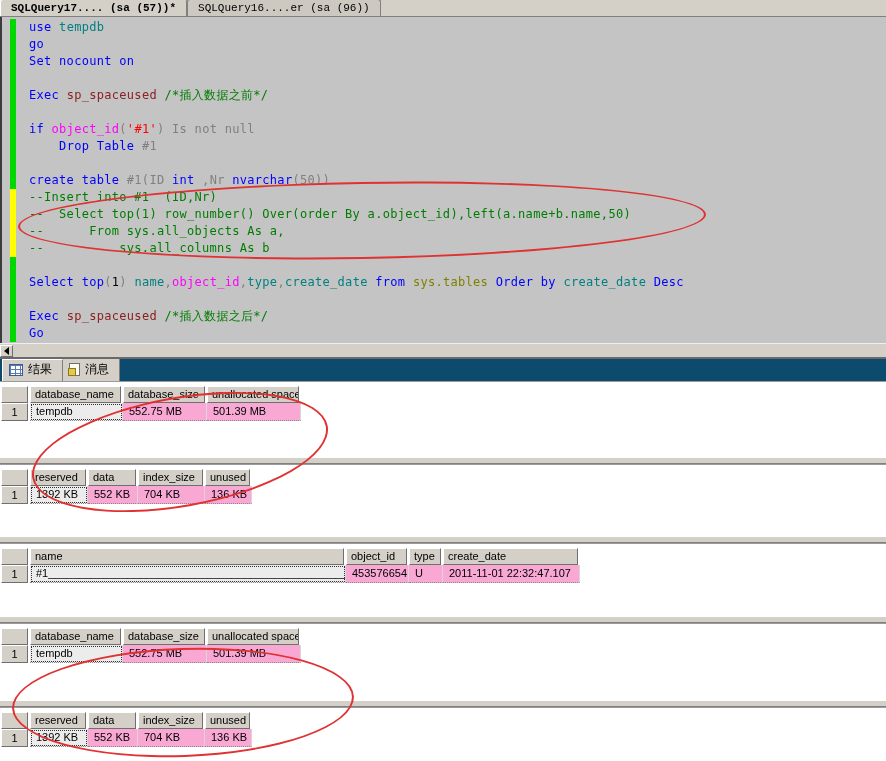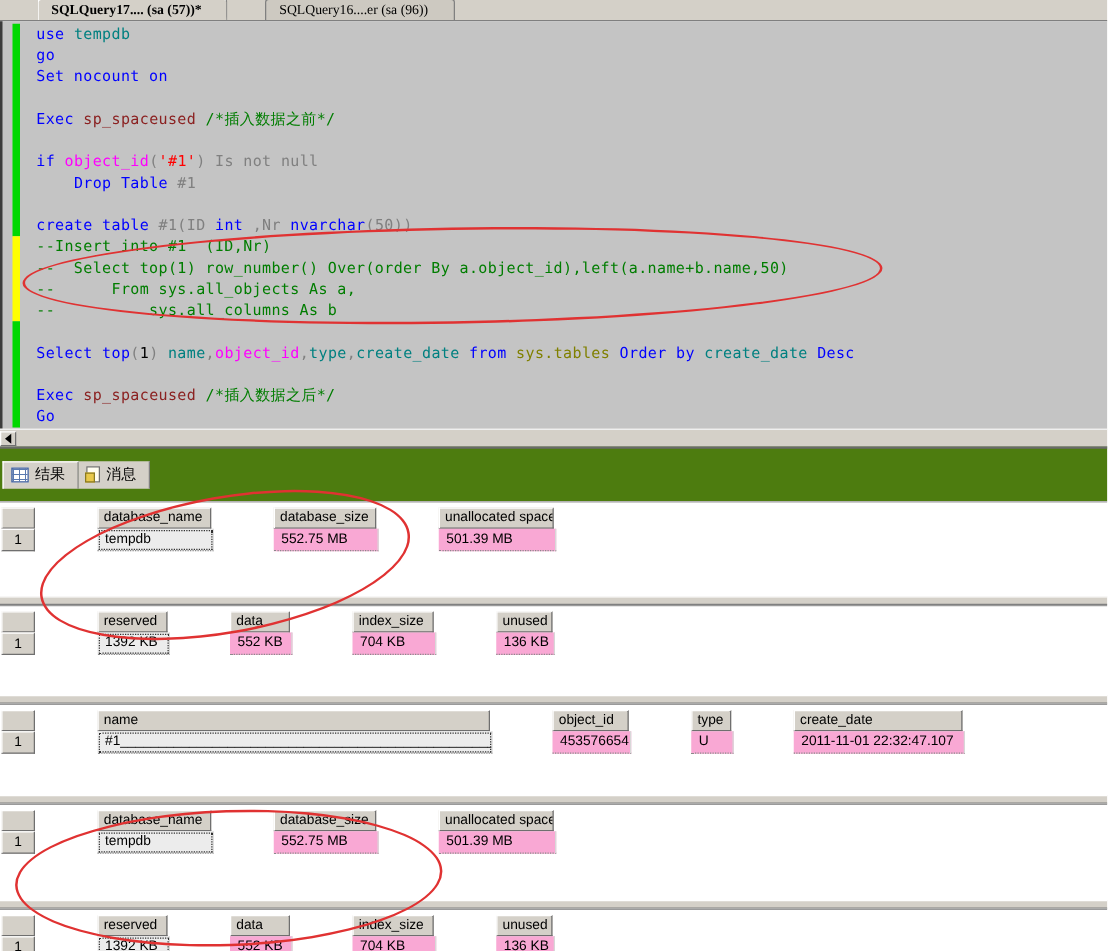--- a/index.html
+++ b/index.html
@@ -1,56 +1,56 @@
 <!DOCTYPE html>
 <html><head>
 <meta charset="utf-8">
 <style>
   * { margin:0; padding:0; box-sizing:border-box; }
   html,body { width:886px; height:761px; background:#fff; font-family:"Liberation Sans", sans-serif; }
   .screen { position:relative; width:886px; height:761px; overflow:hidden; background:#fff; }
 
   
   .etabbar { height:17px; background:#d4d0c8; border-bottom:1px solid #7f7f7f; display:flex; align-items:flex-end; }
-  .etab { height:17px; padding:2px 20px 1px 10px; font-size:11px; color:#000; background:#cdc9c1;
+  .etab { height:17px; padding:2px 10px 1px 10px; font-size:11px; color:#000; background:#cdc9c1;
           border:1px solid #808080; border-bottom:none; border-radius:3px 3px 0 0; white-space:nowrap;
-          font-family:Liberation Serif, serif;margin-left:30px; }
+          font-family:Liberation Mono, monospace; }
   .etab.active { background:#d4d0c8; font-weight:bold; border-left:1px solid #fff; border-top:1px solid #fff; height:17px; }
 
   
   .editor { position:relative; height:326px; background:#c4c4c4; border-left:2px solid #3c3c3c; overflow:hidden; }
   .gutter { position:absolute; left:8px; top:2px; width:6px; }
   .gutter div { width:6px; }
   .code { position:absolute; left:27px; top:2px; right:0; font-family:"DejaVu Sans Mono","Liberation Mono",monospace;
           font-size:12px; line-height:17px; letter-spacing:0.3px; white-space:pre; }
   .cl { height:17px; }
 
   
   .hscroll { height:14px; background:#d4d0c8; border-top:1px solid #efefef; position:relative; }
   .hs-btn { position:absolute; left:0; top:1px; width:13px; height:12px; background:#d4d0c8;
             border:1px solid; border-color:#fff #6f6f6f #6f6f6f #fff; display:flex; align-items:center; justify-content:center; }
   .hs-arrow { width:0; height:0; border:4px solid transparent; border-right:5px solid #000; margin-left:-4px; }
 
   
-  .rtabbar { height:44px; background:#4d7c0f; border-top:2px solid #6a6a6a; display:flex; align-items:center; padding-left:2px; }
+  .rtabbar { height:24px; background:#0c4a6e; border-top:2px solid #6a6a6a; display:flex; align-items:flex-start; padding-left:2px; }
   .rtab { height:22px; display:flex; align-items:center; gap:5px; padding:0 10px 2px 6px; font-size:12px; color:#000;
           background:#d4d0c8; border-right:1px solid #808080; }
   .rtab.active { border:1px solid #808080; border-bottom:none; border-left-color:#fff; border-top-color:#fff; }
   .grid-ico { width:14px; height:12px; background:
       repeating-linear-gradient(to right,#5a7ab0 0 1px,transparent 1px 5px),
       repeating-linear-gradient(to bottom,#5a7ab0 0 1px,transparent 1px 4px),#fff;
       border:1px solid #3a5a9a; }
   .msg-ico { position:relative; width:11px; height:13px; background:#fffdf0; border:1px solid #707070; }
   .msg-ico:after { content:""; position:absolute; left:-2px; bottom:-1px; width:6px; height:6px; background:#e8c84a; border:1px solid #8a7a20; }
 
   
   .results { background:#fff; }
   .gpanel { background:#fff; padding:4px 0 0 1px; overflow:hidden; border-top:1px solid #9a9a9a; }
   .gsplit { height:7px; background:#d4d0c8; border-top:1px solid #fff; border-bottom:1px solid #808080; }
-  .grow { display:flex;gap:48px; }
+  .grow { display:flex; }
   .hcell { height:17px; background:#d4d0c8; border:1px solid; border-color:#fff #6f6f6f #6f6f6f #fff;
            font-size:11px; color:#000; padding:1px 4px 0 4px; margin-right:2px; overflow:hidden; white-space:nowrap; }
   .rhdr { height:17px; background:#d4d0c8; border:1px solid; border-color:#fff #6f6f6f #6f6f6f #fff; margin-right:2px; }
   .dcell { height:18px; background:#f9a8d4; font-size:11px; color:#000; padding:2px 4px 0 6px;
            border-right:1px solid #d8d8d8; border-bottom:1px dotted #8a8a8a; overflow:hidden; white-space:nowrap; }
   .dcell.sel { background:#ececec; outline:1px dotted #303030; outline-offset:-2px; }
   .drhdr { height:18px; background:#d4d0c8; border:1px solid; border-color:#fff #6f6f6f #6f6f6f #fff;
            font-size:11px; text-align:center; padding-top:2px; margin-right:2px; }
 
   

